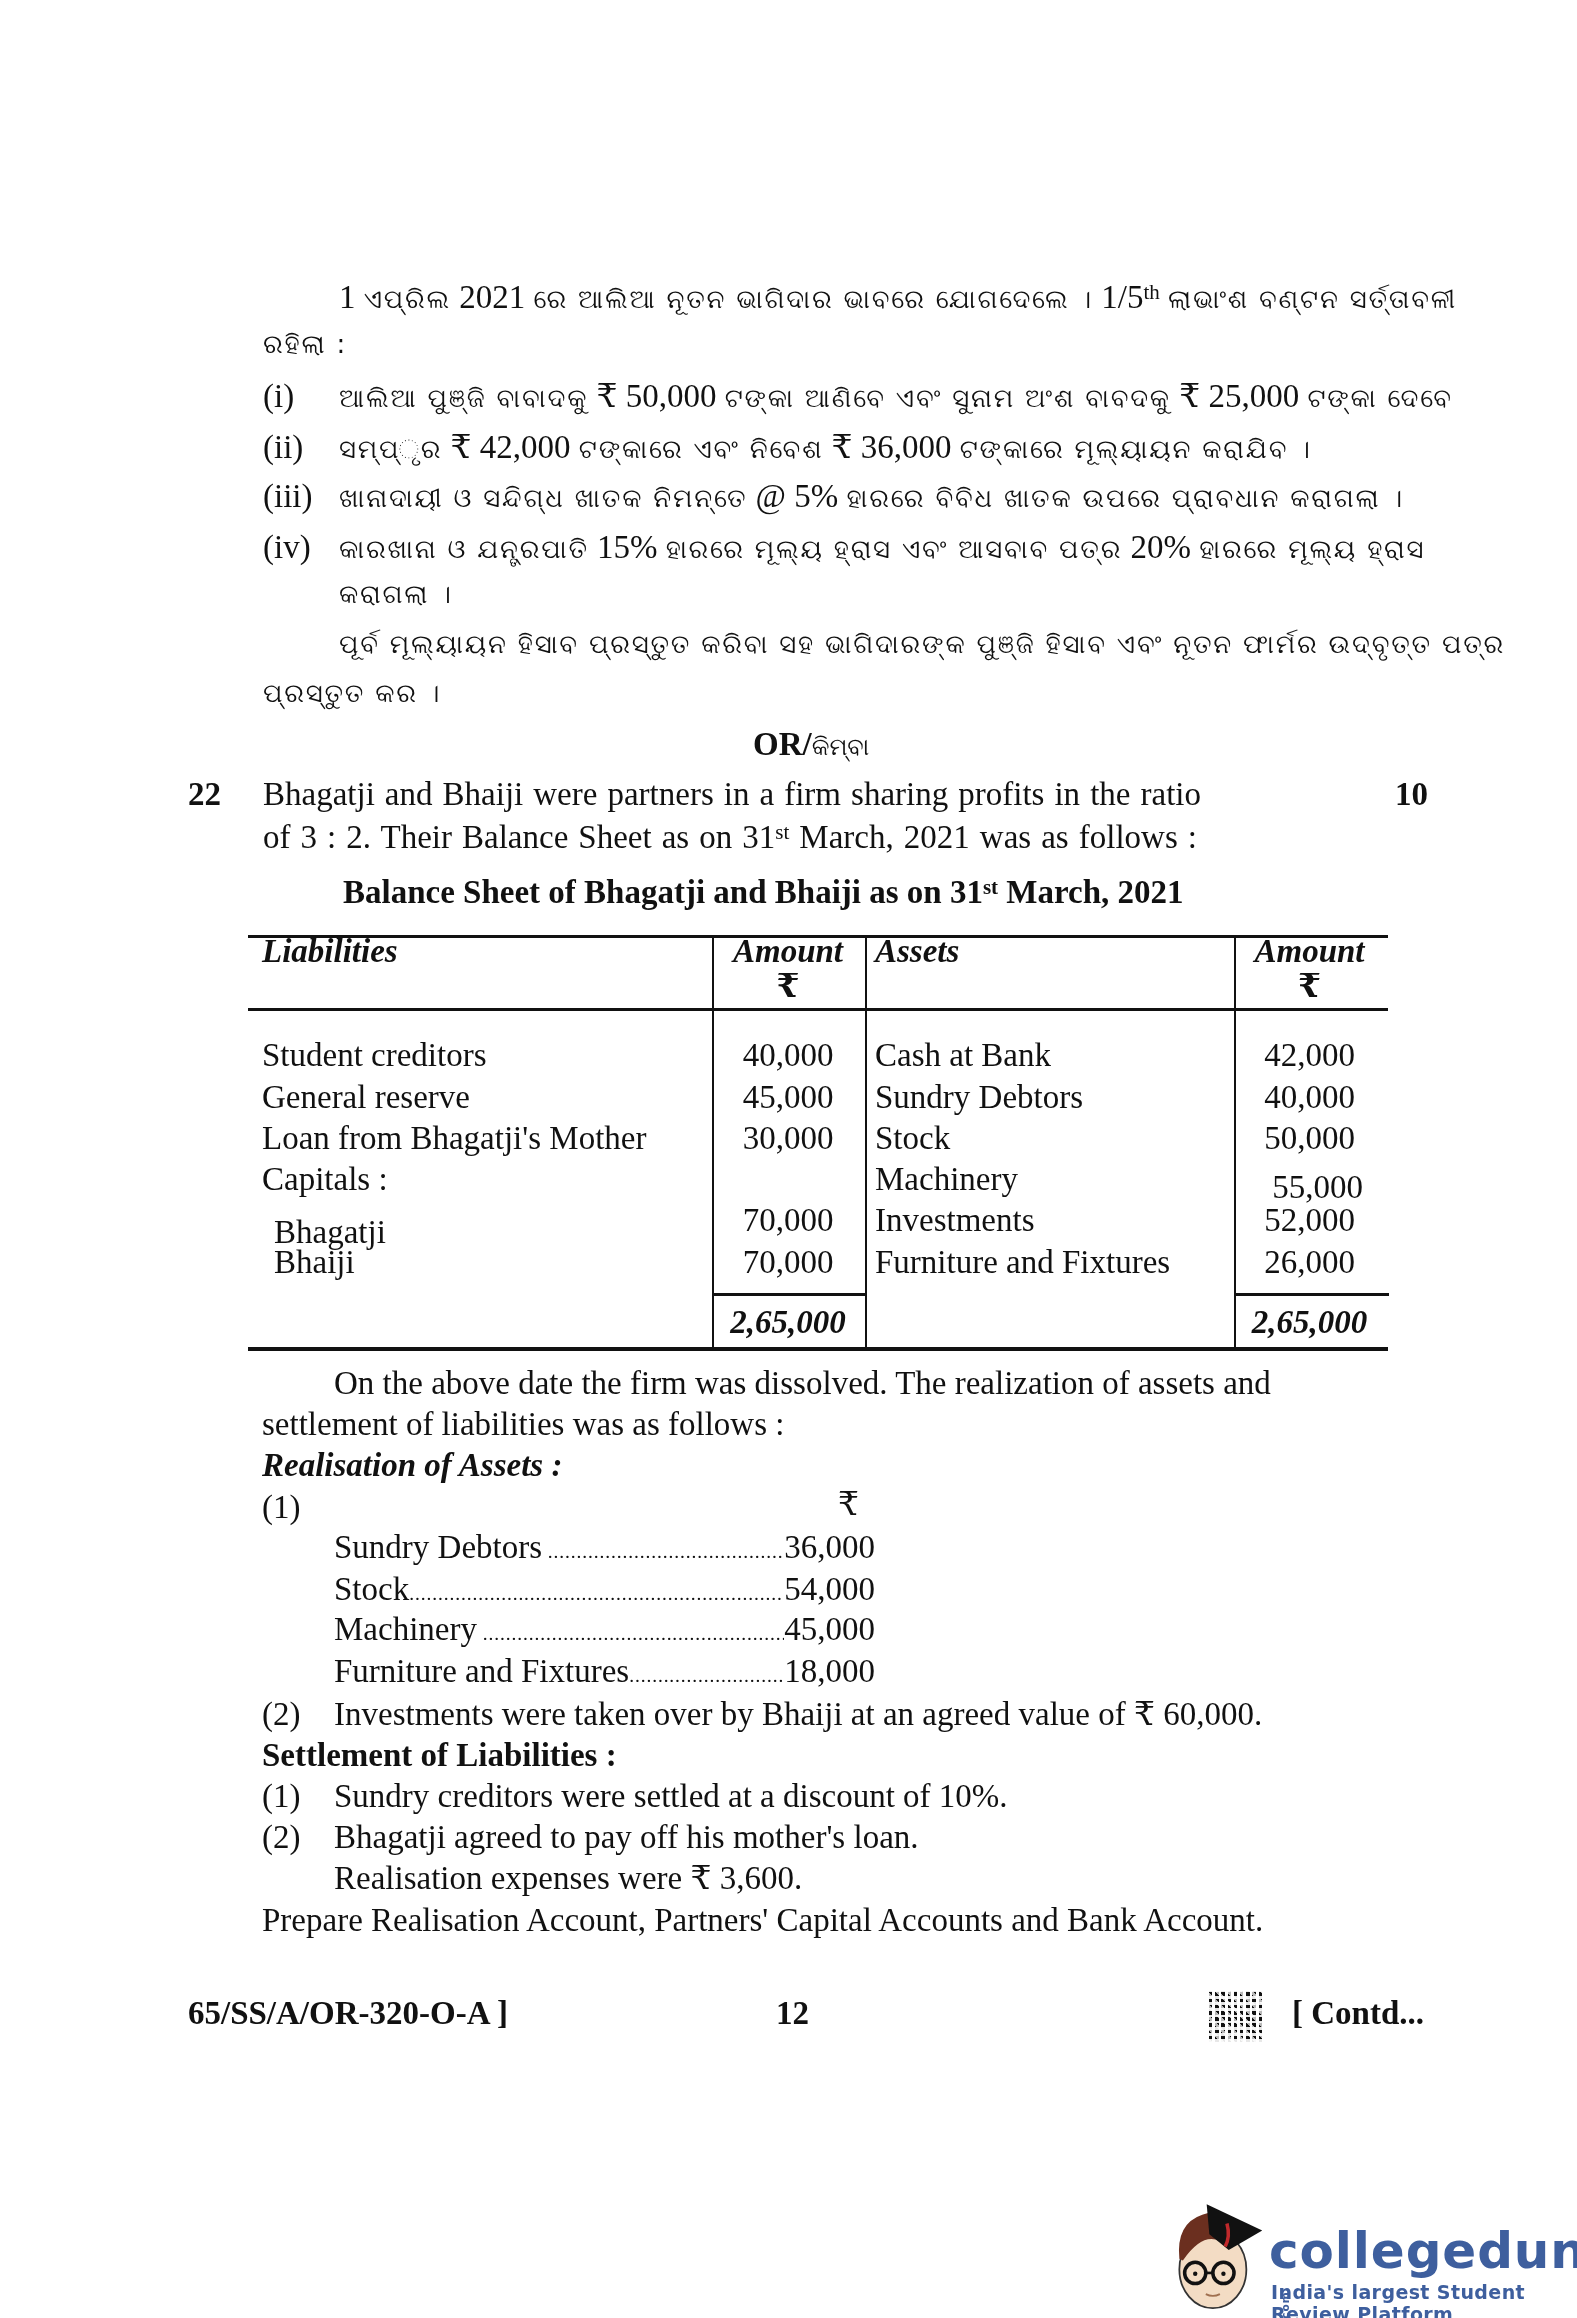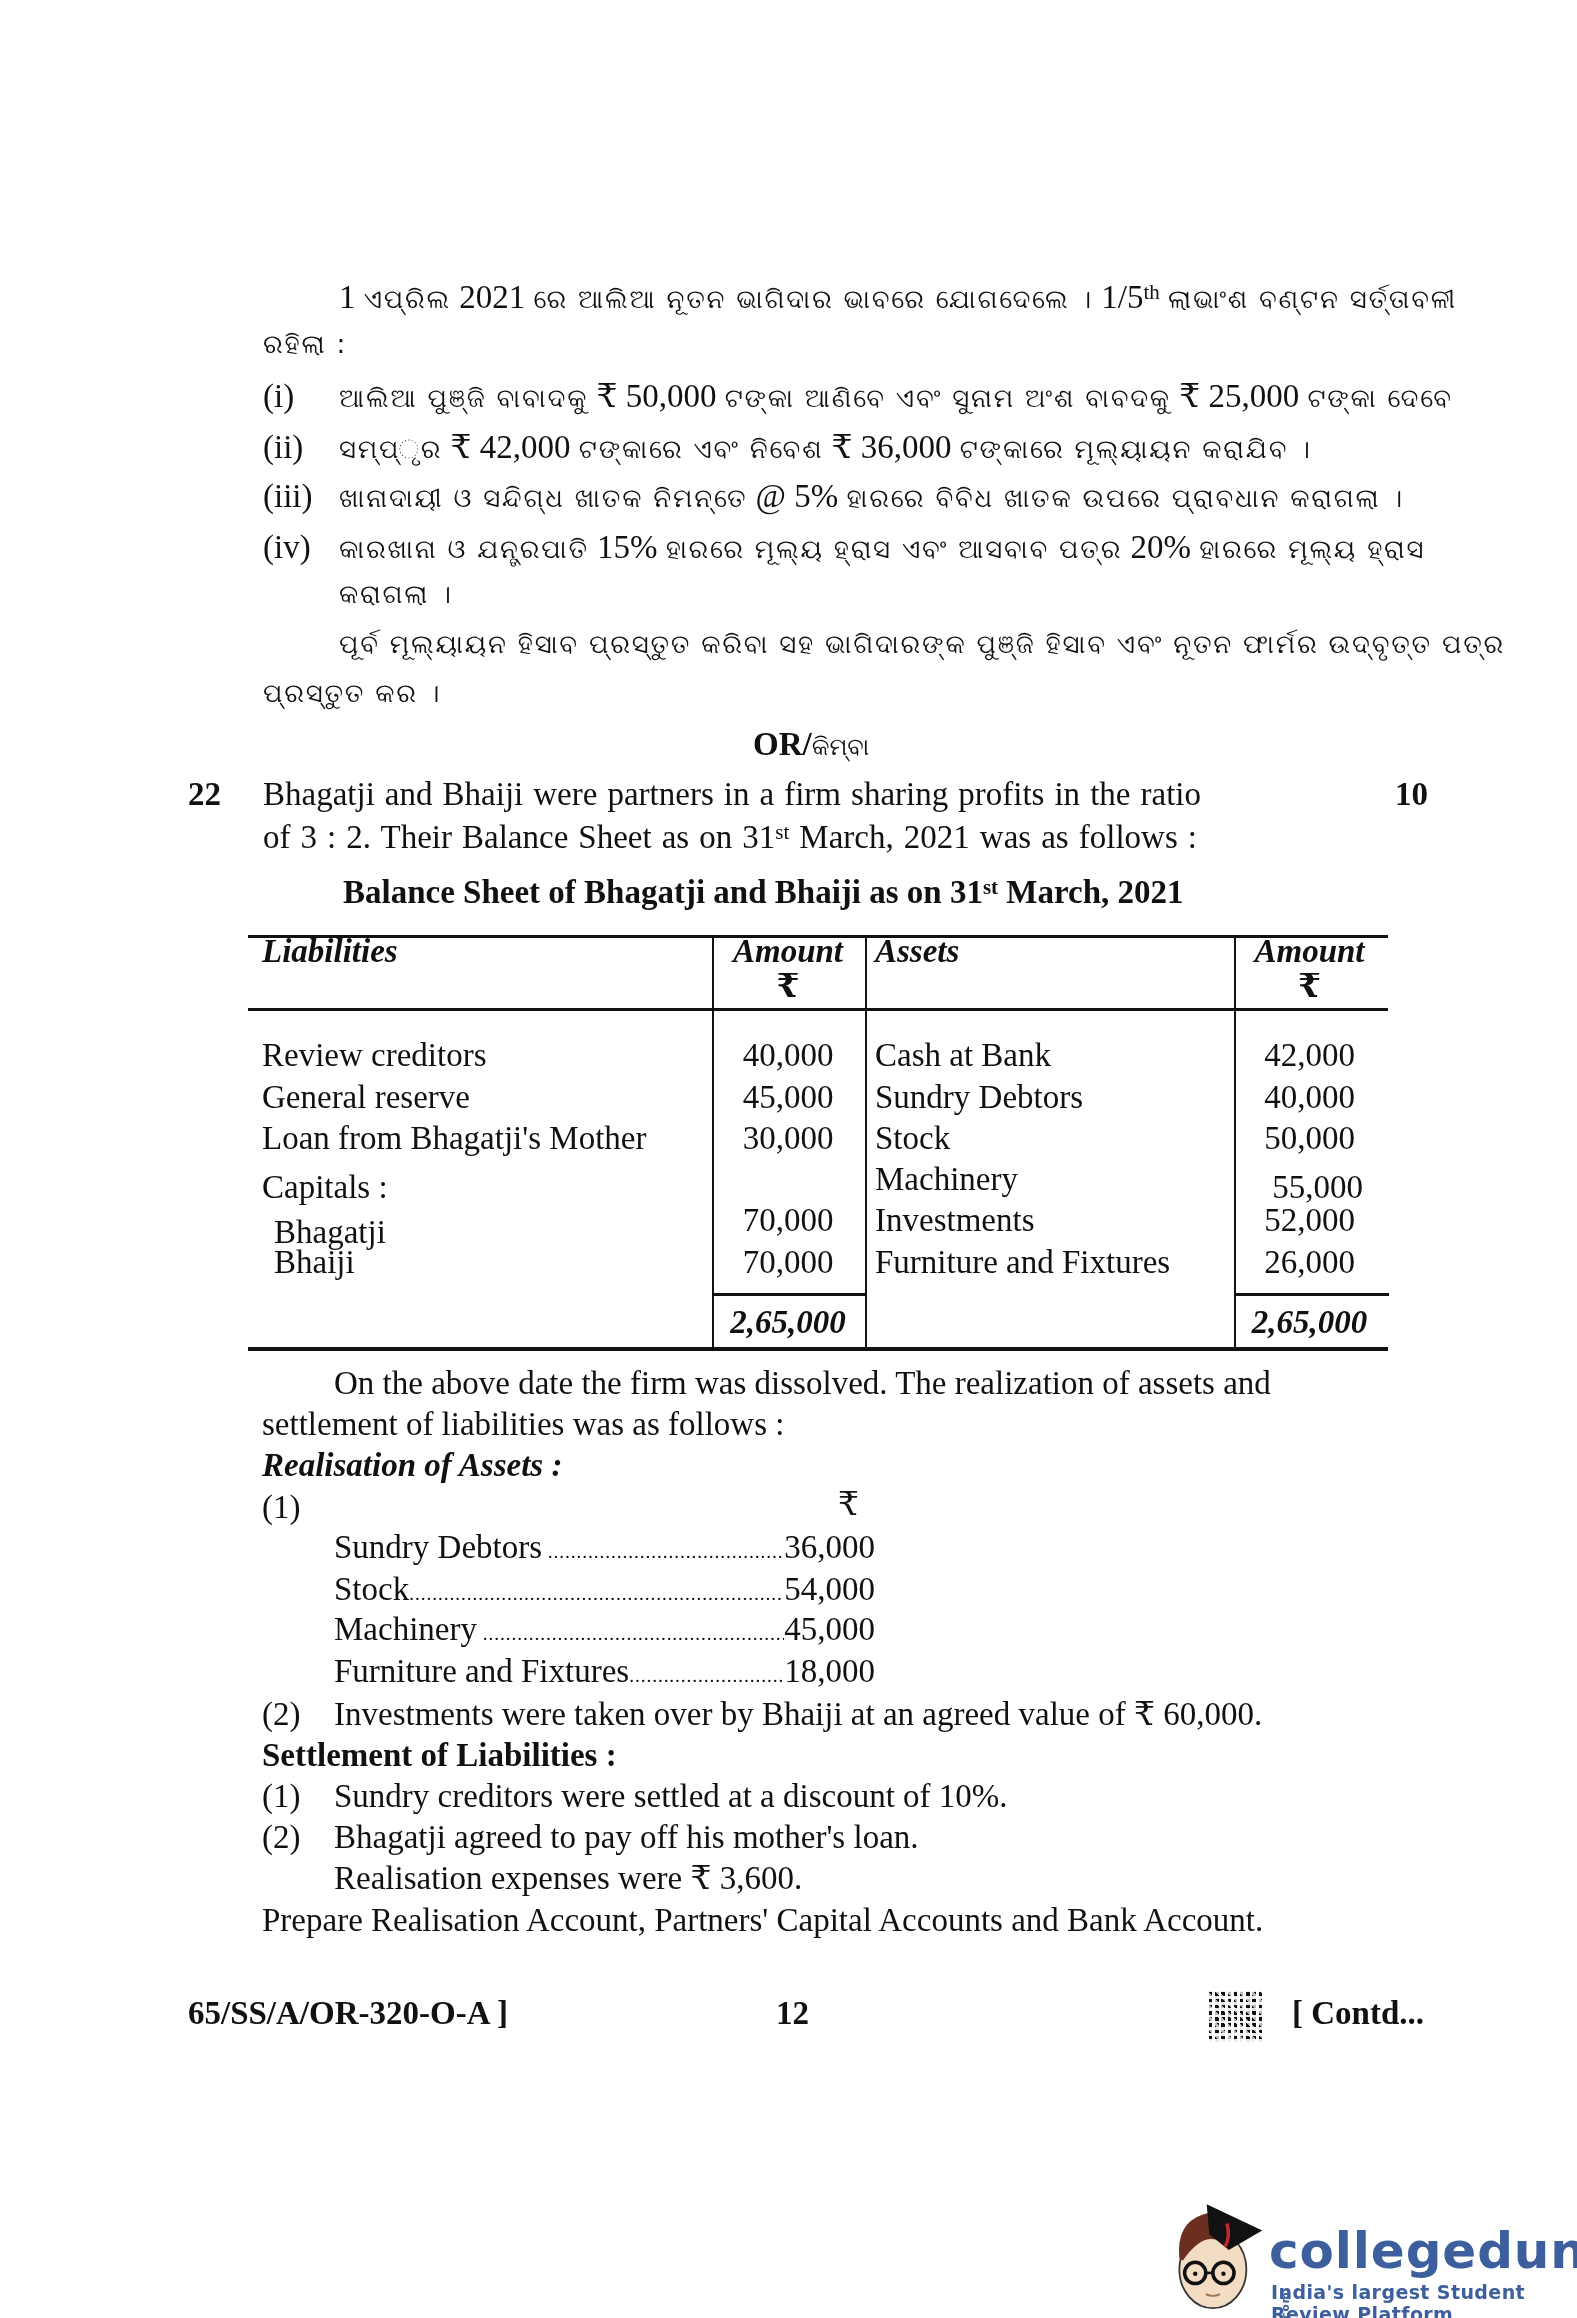--- a/index.html
+++ b/index.html
@@ -98,27 +98,27 @@
   <div class="line" style="left:865px; top:935px; width:1.8px; height:414px;"></div>
   <div class="line" style="left:1234px; top:935px; width:1.8px; height:414px;"></div>
 
   <div class="abs t b i" style="left:262px; top:932px;">Liabilities</div>
   <div class="abs t b i cell-r" style="left:718px; width:140px; top:932px;">Amount</div>
   <div class="abs t b cell-r" style="left:718px; width:140px; top:967px;">₹</div>
   <div class="abs t b i" style="left:875px; top:932px;">Assets</div>
   <div class="abs t b i cell-r" style="left:1238px; width:143px; top:932px;">Amount</div>
   <div class="abs t b cell-r" style="left:1238px; width:143px; top:967px;">₹</div>
 
-  <div class="abs t" style="left:262px; top:1036px;">Review creditors</div>
+  <div class="abs t" style="left:262px; top:1036px;">Student creditors</div>
   <div class="abs t cell-r" style="left:718px; width:140px; top:1036px;">40,000</div>
   <div class="abs t" style="left:262px; top:1078px;">General reserve</div>
   <div class="abs t cell-r" style="left:718px; width:140px; top:1078px;">45,000</div>
   <div class="abs t" style="left:262px; top:1119px;">Loan from Bhagatji's Mother</div>
   <div class="abs t cell-r" style="left:718px; width:140px; top:1119px;">30,000</div>
-  <div class="abs t" style="left:262px; top:1160px;margin-top:8px;">Capitals :</div>
+  <div class="abs t" style="left:262px; top:1160px;">Capitals :</div>
   <div class="abs t" style="left:274px; top:1213px;text-align:right;">Bhagatji</div>
   <div class="abs t cell-r" style="left:718px; width:140px; top:1201px;">70,000</div>
   <div class="abs t" style="left:274px; top:1243px;">Bhaiji</div>
   <div class="abs t cell-r" style="left:718px; width:140px; top:1243px;">70,000</div>
 
   <div class="abs t" style="left:875px; top:1036px;">Cash at Bank</div>
   <div class="abs t cell-r" style="left:1238px; width:143px; top:1036px;">42,000</div>
   <div class="abs t" style="left:875px; top:1078px;">Sundry Debtors</div>
   <div class="abs t cell-r" style="left:1238px; width:143px; top:1078px;">40,000</div>
   <div class="abs t" style="left:875px; top:1119px;">Stock</div>

